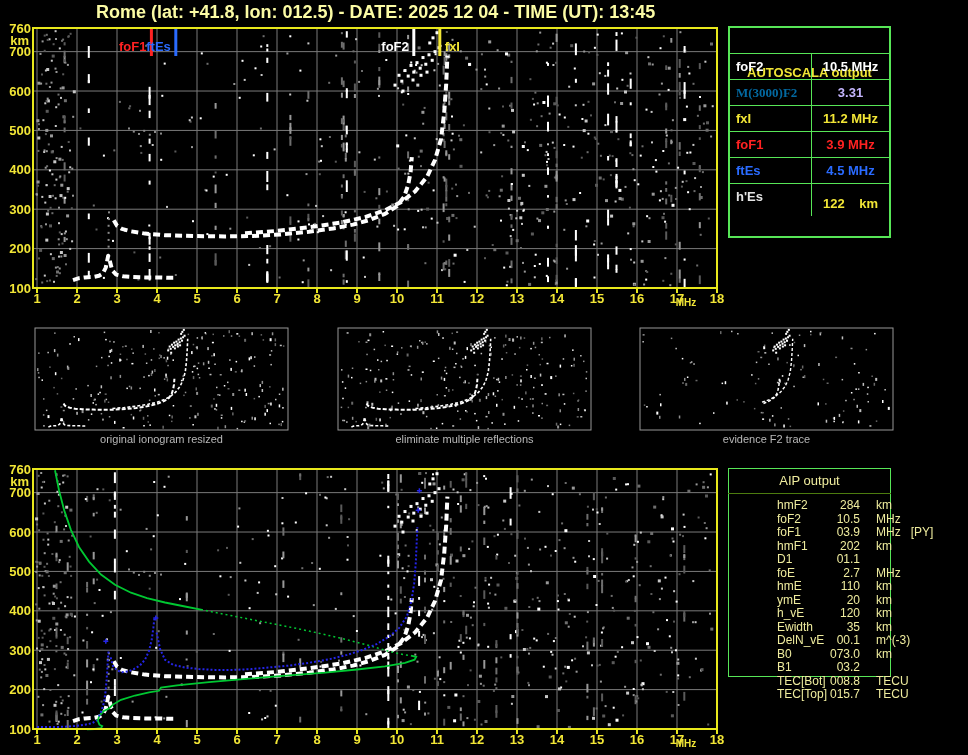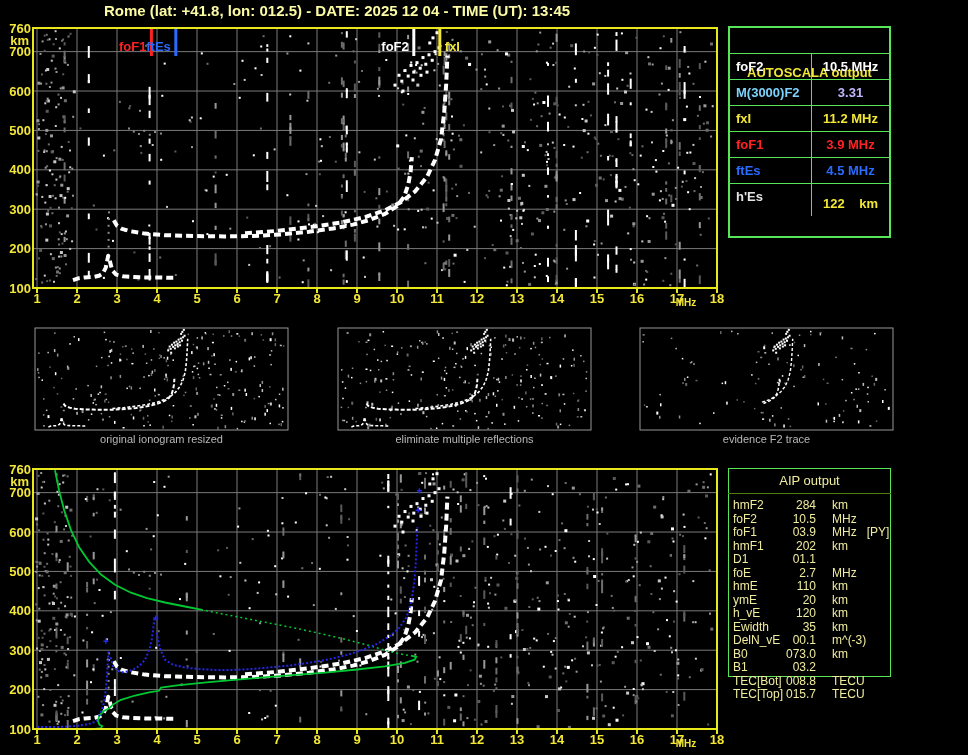--- a/index.html
+++ b/index.html
@@ -1,41 +1,41 @@
 <!DOCTYPE html>
 <html><head>
 <meta charset="utf-8">
 <style>
   html,body{margin:0;padding:0;background:#000;}
   body{width:968px;height:755px;position:relative;overflow:hidden;
        font-family:"Liberation Sans",sans-serif;}
   #gfx{position:absolute;left:0;top:0;z-index:1;}
   .overlay{position:absolute;z-index:2;}
-  .app-title{left:104px;top:2px;color:#fbfba4;font-size:15px;font-weight:bold;white-space:pre;text-align:right;}
+  .app-title{left:96px;top:2px;color:#fbfba4;font-size:18px;font-weight:bold;white-space:pre;text-align:right;}
 
   
   .as-table{left:728px;top:26px;width:163px;height:212px;border:2px solid #57e657;
             box-sizing:border-box;display:grid;grid-template-rows:25px repeat(7,1fr);}
   .as-title{color:#f2e636;font-weight:bold;font-size:13px;text-align:center;line-height:25px;margin-top:32px;}
   .as-row{display:grid;grid-template-columns:82px 1fr;border-top:1px solid #57e657;}
   .as-cell{font-size:13px;font-weight:bold;line-height:25px;white-space:pre;}
   .as-label{padding-left:6px;border-right:1px solid #57e657;}
   .as-value{text-align:center;}
 
   
   .thumb-cap{top:433px;width:253px;text-align:center;color:#b8b8b8;font-size:11px;}
 
   
   .aip-wrap{left:728px;top:468px;width:163px;}
   .aip-box{position:absolute;left:0;top:0;width:163px;height:209px;
            border:1px solid #57e657;box-sizing:border-box;}
   .aip-title{position:absolute;left:0;top:0;width:163px;height:26px;line-height:26px;
              text-align:center;color:#efec9e;font-size:13px;border-bottom:1px solid #4d7c0f;
              box-sizing:border-box;}
-  .aip-rows{position:absolute;left:0;top:31px;width:135px;}
+  .aip-rows{position:absolute;left:0;top:31px;width:135px;padding-left:44px;}
   .aip-row{position:relative;height:13.5px;line-height:13.5px;font-size:12px;color:#efec9e;}
   .aip-label{position:absolute;left:5px;white-space:pre;}
   .aip-val{position:absolute;left:36px;width:52px;text-align:right;white-space:pre;}
   .aip-unit{position:absolute;left:104px;white-space:pre;}
 </style>
 </head>
 <body>
 
 <svg id="gfx" width="968" height="755">
     <g>
@@ -2707,21 +2707,21 @@
 <div class="overlay app-title">Rome (lat: +41.8, lon: 012.5) - DATE: 2025 12 04 - TIME (UT): 13:45</div>
 
 <div class="overlay as-table">
   <div class="as-title">AUTOSCALA output</div>
 
 <div class="as-row">
       <div class="as-cell as-label" style="color: rgb(255, 255, 255);">foF2</div>
       <div class="as-cell as-value" style="color: rgb(255, 255, 255);">10.5 MHz</div>
     </div>
     <div class="as-row">
-      <div class="as-cell as-label" style="color: #7dd3fc;">M(3000)F2</div>
+      <div class="as-cell as-label" style="color: #0369a1; font-family: Liberation Serif, serif;">M(3000)F2</div>
       <div class="as-cell as-value" style="color: #c4b5fd;">3.31</div>
     </div>
     <div class="as-row">
       <div class="as-cell as-label" style="color: rgb(242, 230, 54);">fxI</div>
       <div class="as-cell as-value" style="color: rgb(242, 230, 54);">11.2 MHz</div>
     </div>
     <div class="as-row">
       <div class="as-cell as-label" style="color: rgb(255, 34, 34);">foF1</div>
       <div class="as-cell as-value" style="color: rgb(255, 34, 34);">3.9 MHz</div>
     </div>

